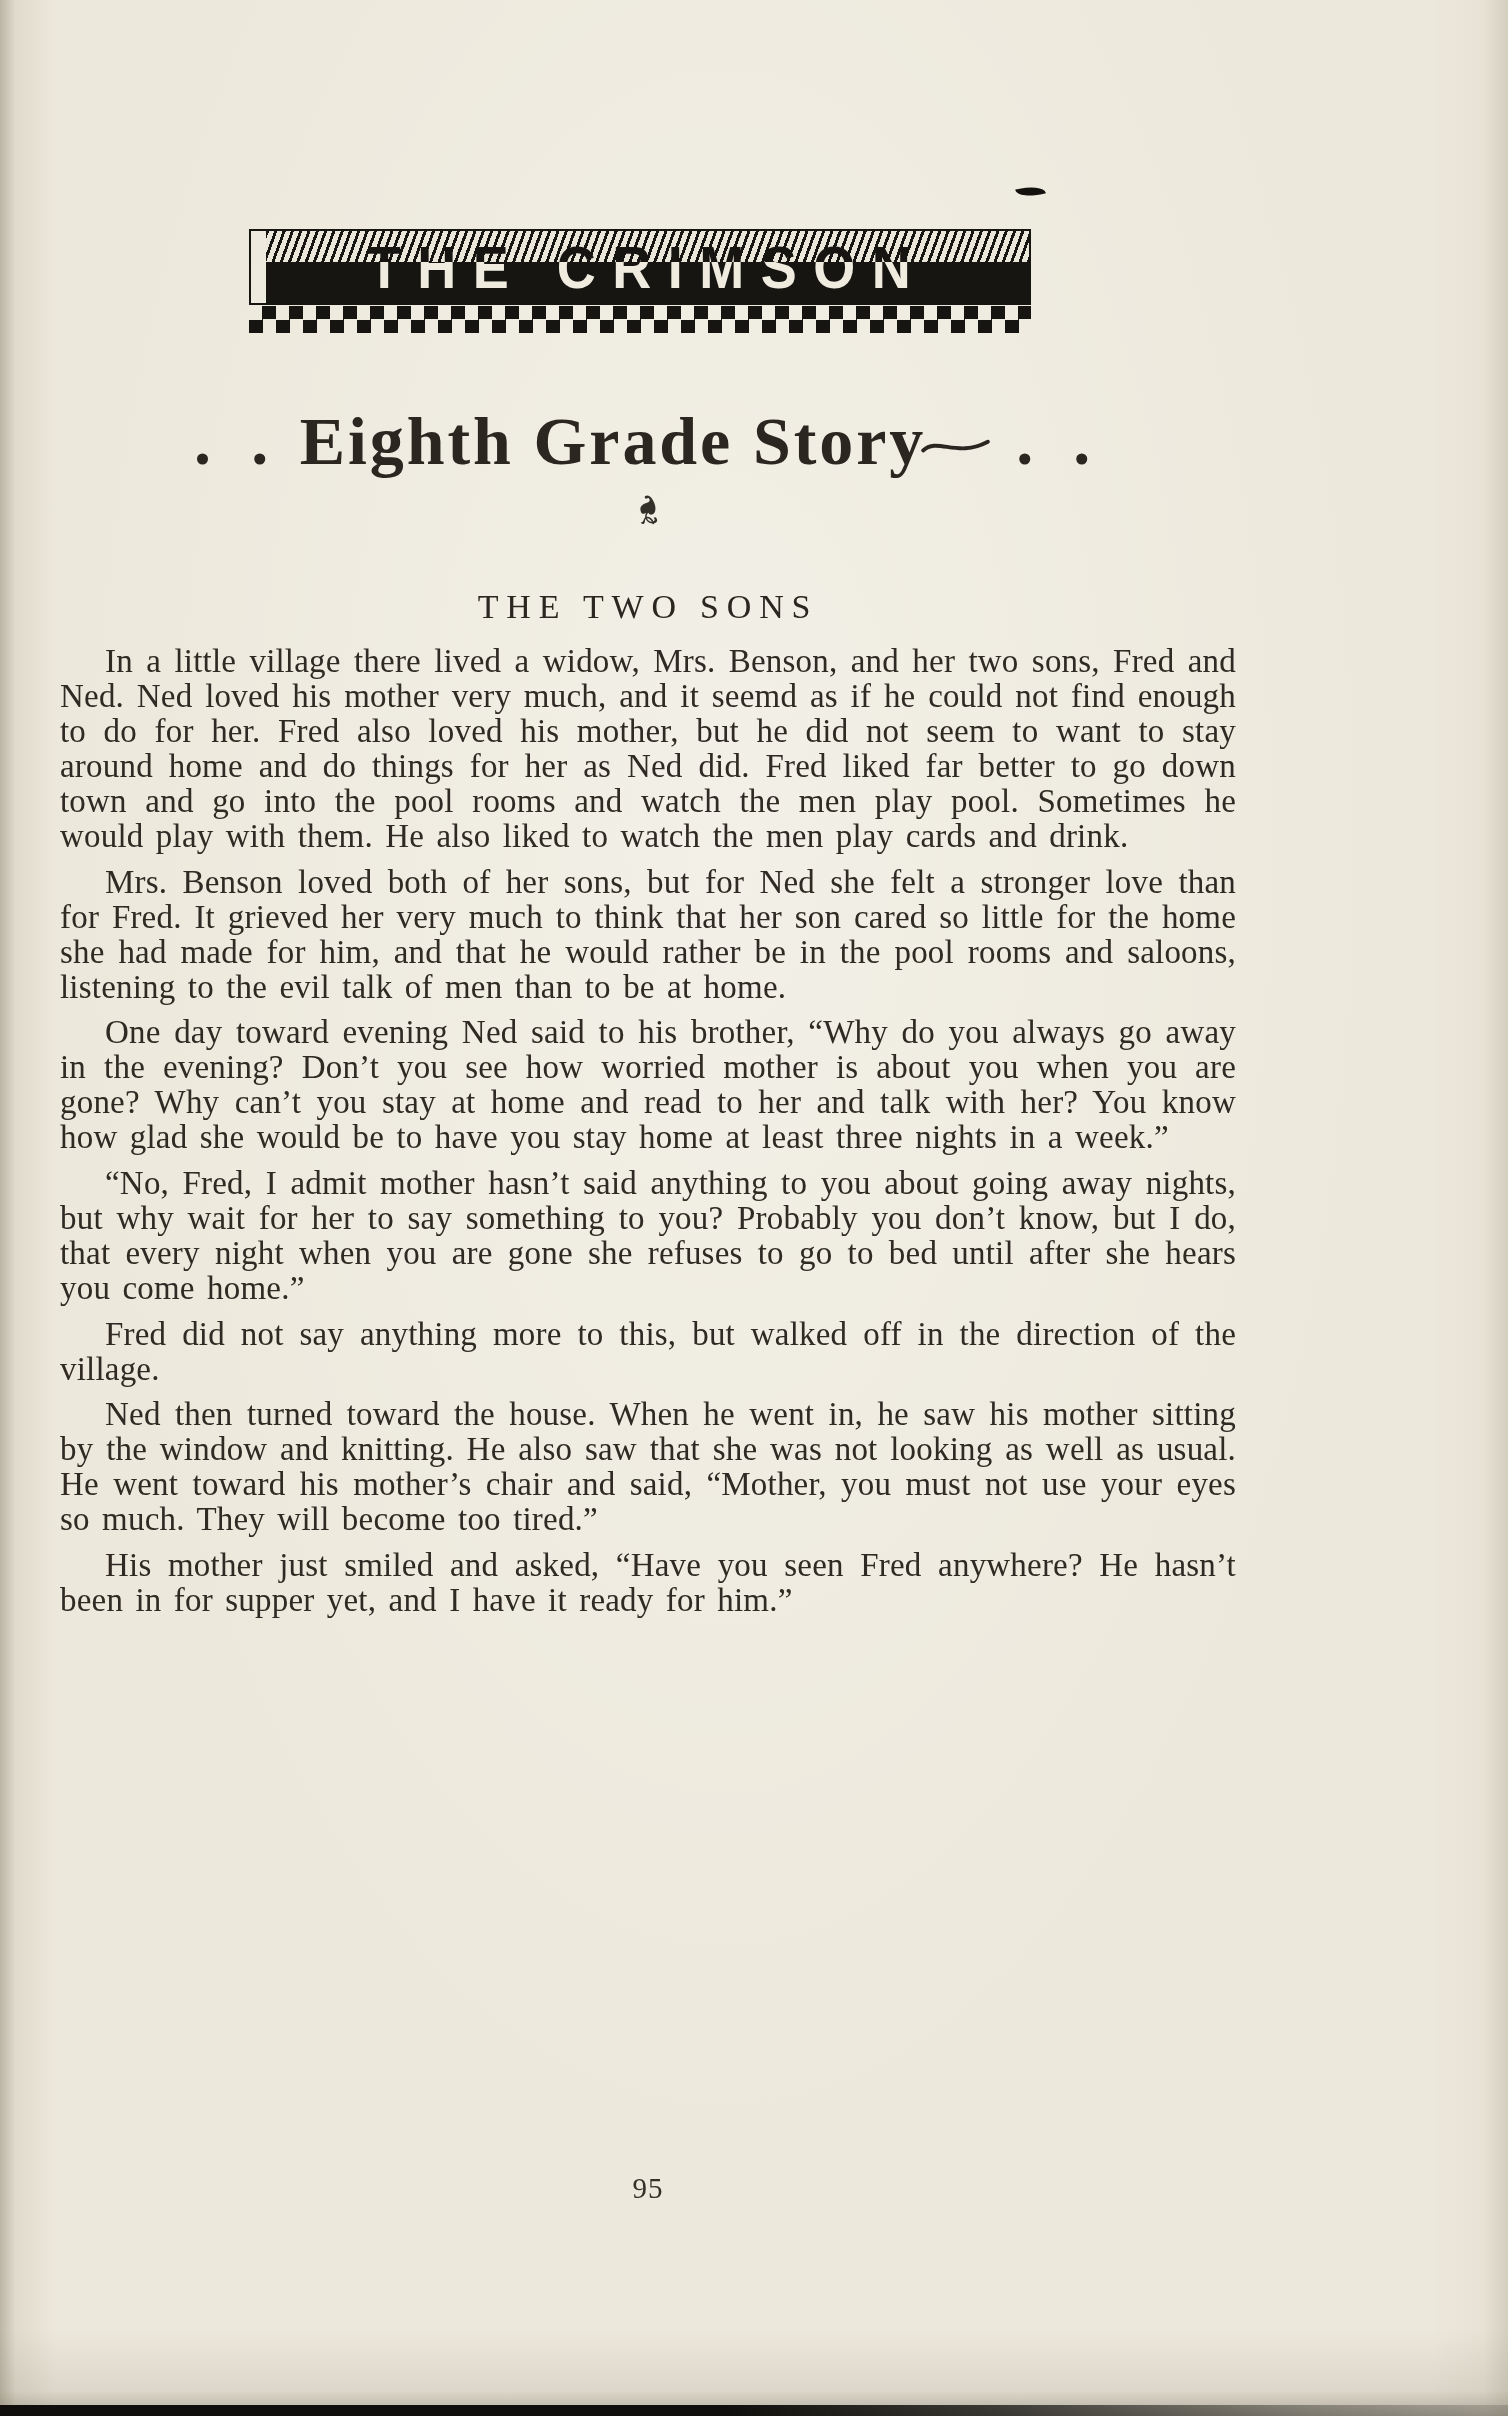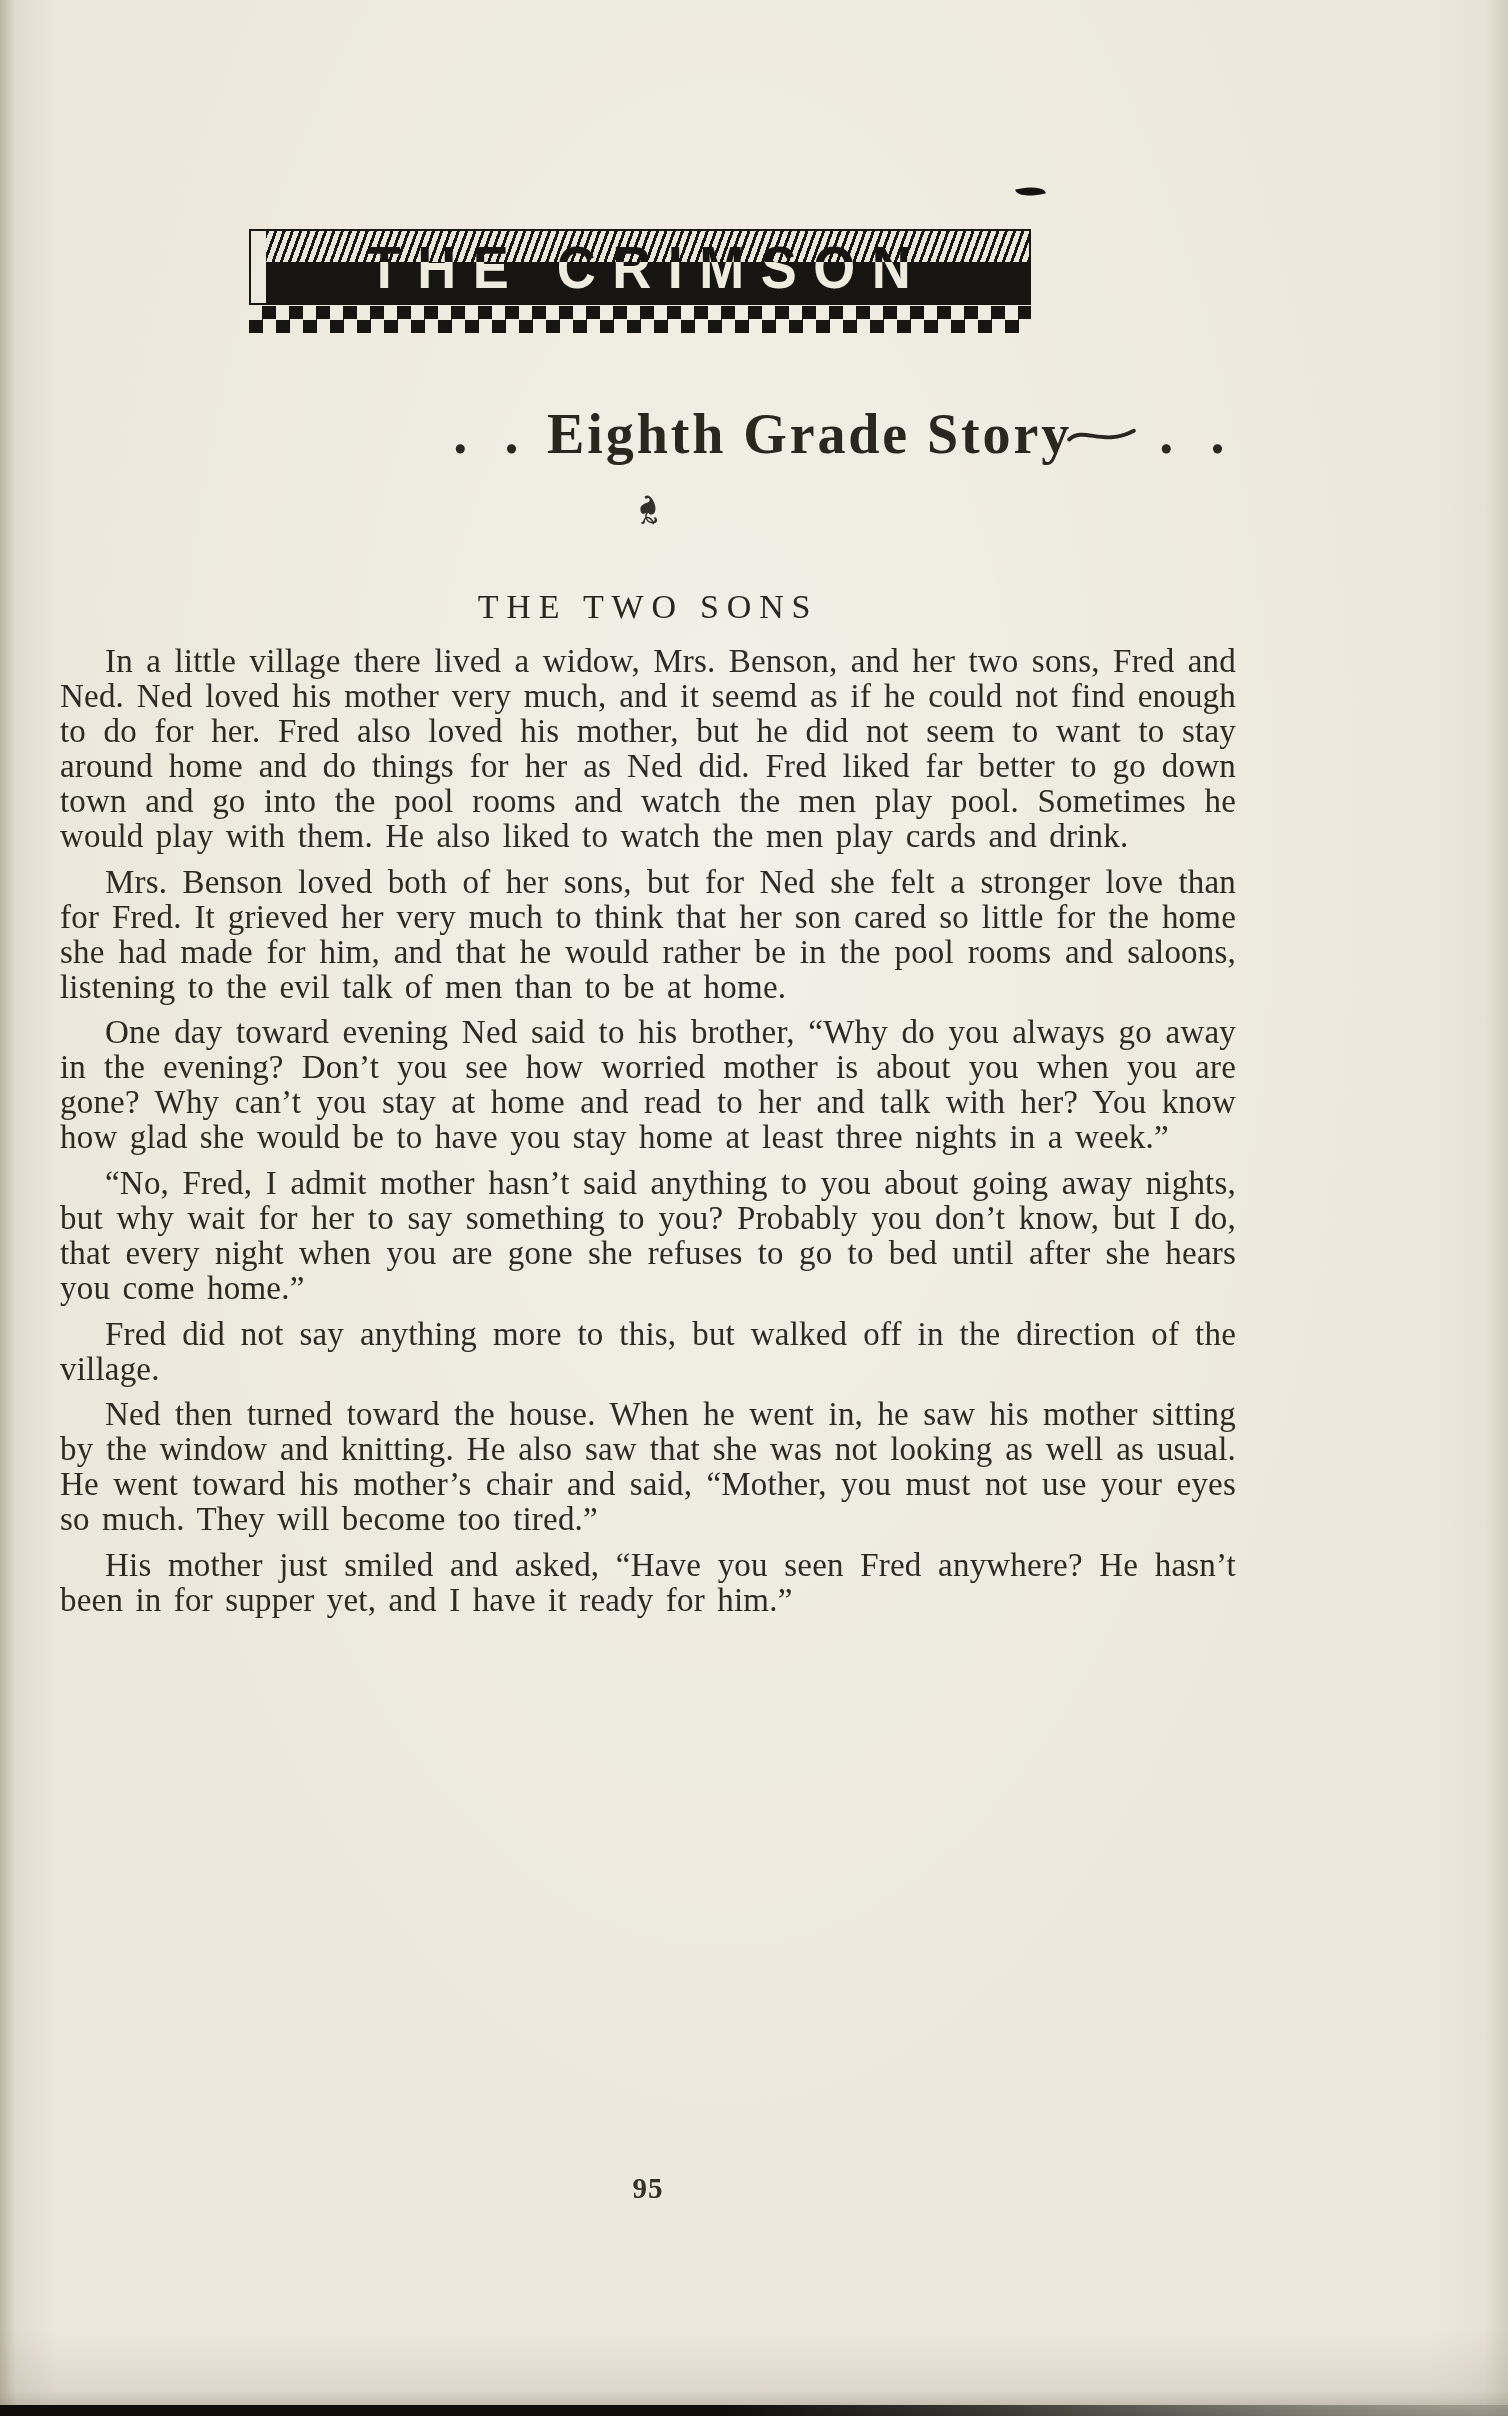--- a/index.html
+++ b/index.html
@@ -52,22 +52,22 @@
   .ink-fleck {
     position:absolute; top:-43px; right:-13.6px;
     width:29px; height:10.7px; background:#14120f;
     border-radius:0 100% 0 100%;
     transform:rotate(-14deg);
   }
 
   
   .title-block {
     position:absolute; top:402px; left:60px; width:1176px;
-    text-align:right; white-space:nowrap;
-    font-size:56px; font-weight:bold; letter-spacing:2.9px; color:#2b2620;
+    text-align:center; white-space:nowrap;
+    font-size:68px; font-weight:bold; letter-spacing:2.9px; color:#2b2620;
   }
   .title-dots { letter-spacing:11.6px; font-weight:bold; }
   .title-swash { display:inline-block; margin:0 3.9px 0 -5.8px; vertical-align:baseline; }
   .ornament {
     position:absolute; top:485px; left:60px; width:1176px;
     text-align:center; font-size:43px; color:#33302a;
   }
   .ornament span { display:inline-block; transform:rotate(-100deg); }
   .story-title {
     position:absolute; top:588px; left:60px; width:1176px;
@@ -80,21 +80,21 @@
   }
   .story p {
     margin:0 0 10.7px 0;
     font-size:33px; line-height:35px;
     text-align:justify; text-indent:45px;
     word-spacing:3.9px; letter-spacing:0.2px;
     color:#2f2a23;
   }
   .page-number {
     position:absolute; top:2172px; left:60px; width:1176px;
-    text-align:center; font-size:29px; letter-spacing:1px; color:#35302a;font-weight:bold;
+    text-align:center; font-size:29px; letter-spacing:1px; color:#35302a;
   }
 </style>
 </head>
 <body>
 
 <div class="sheet">
 
   <div class="banner">
     <div class="ink-fleck"></div>
     <div class="banner-band">

